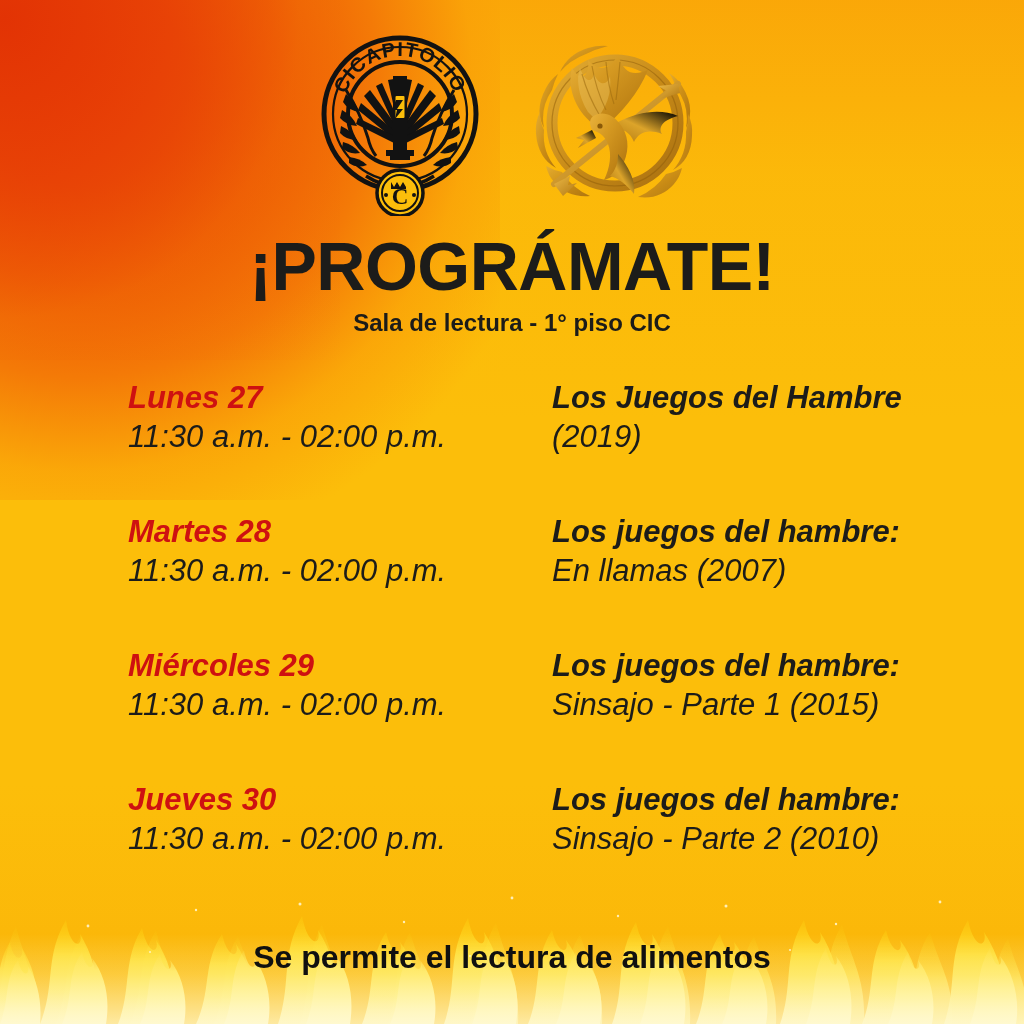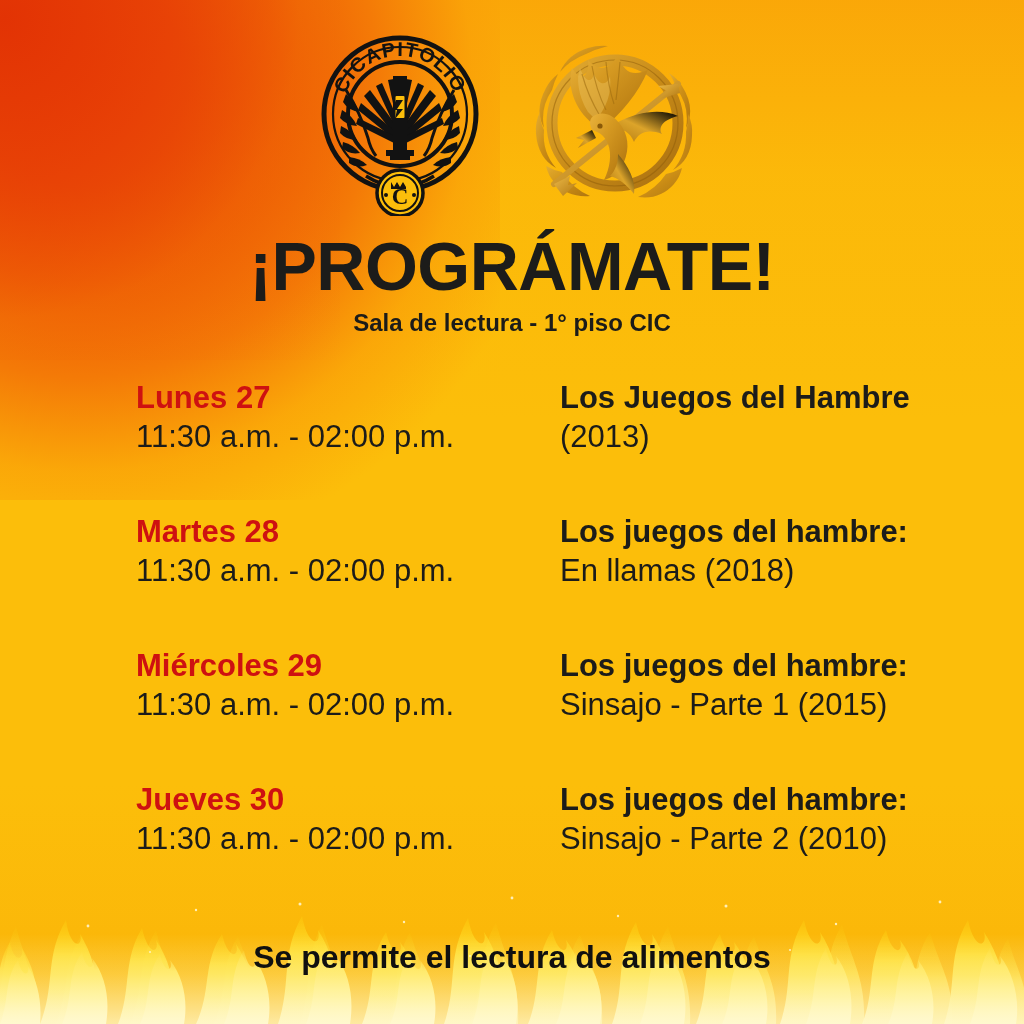--- a/index.html
+++ b/index.html
@@ -123,23 +123,24 @@
     font-weight: 700;
     color: #1C1C1A;
     line-height: 1.05;
     margin: 10px 0 0 0;
     white-space: nowrap;
   }
 
   
   .schedule {
     position: absolute;
-    left: 136px;
+    left: 128px;
     right: 96px;
     top: 380px;
+    font-style: italic;
   }
   .sched-row {
     display: flex;
     align-items: flex-start;
     height: 134px;
   }
   .col-when { width: 400px; flex: 0 0 400px; }
   .col-what { flex: 1 1 auto; margin-left: 24px; }
 
   .day {
@@ -350,32 +351,32 @@
 
   <div class="schedule">
 
     <div class="sched-row">
       <div class="col-when">
         <div class="day">Lunes 27</div>
         <div class="time">11:30 a.m. - 02:00 p.m.</div>
       </div>
       <div class="col-what">
         <div class="movie-title">Los Juegos del Hambre</div>
-        <div class="movie-sub">(2013)</div>
+        <div class="movie-sub">(2019)</div>
       </div>
     </div>
 
     <div class="sched-row">
       <div class="col-when">
         <div class="day">Martes 28</div>
         <div class="time">11:30 a.m. - 02:00 p.m.</div>
       </div>
       <div class="col-what">
         <div class="movie-title">Los juegos del hambre:</div>
-        <div class="movie-sub">En llamas (2018)</div>
+        <div class="movie-sub">En llamas (2007)</div>
       </div>
     </div>
 
     <div class="sched-row">
       <div class="col-when">
         <div class="day">Miércoles 29</div>
         <div class="time">11:30 a.m. - 02:00 p.m.</div>
       </div>
       <div class="col-what">
         <div class="movie-title">Los juegos del hambre:</div>

